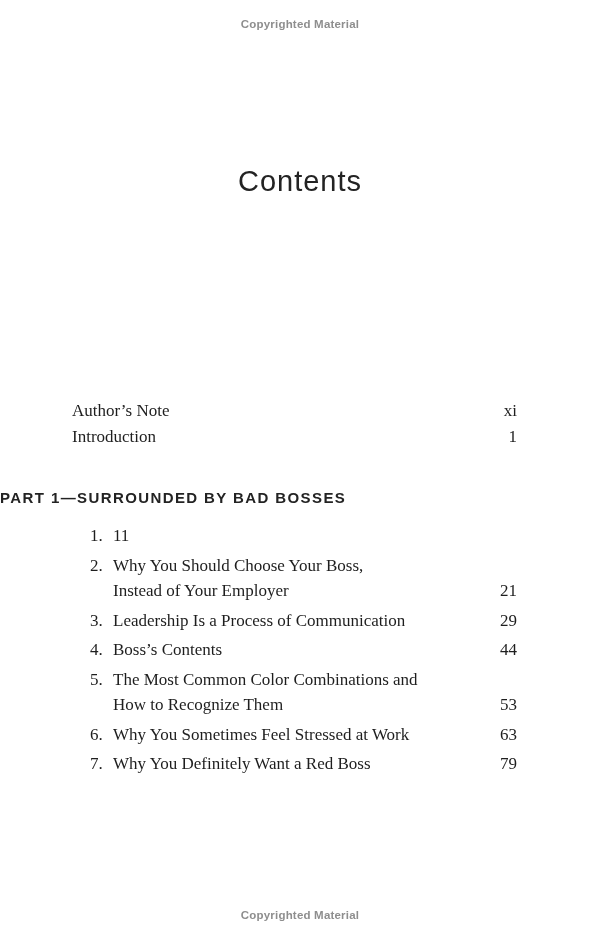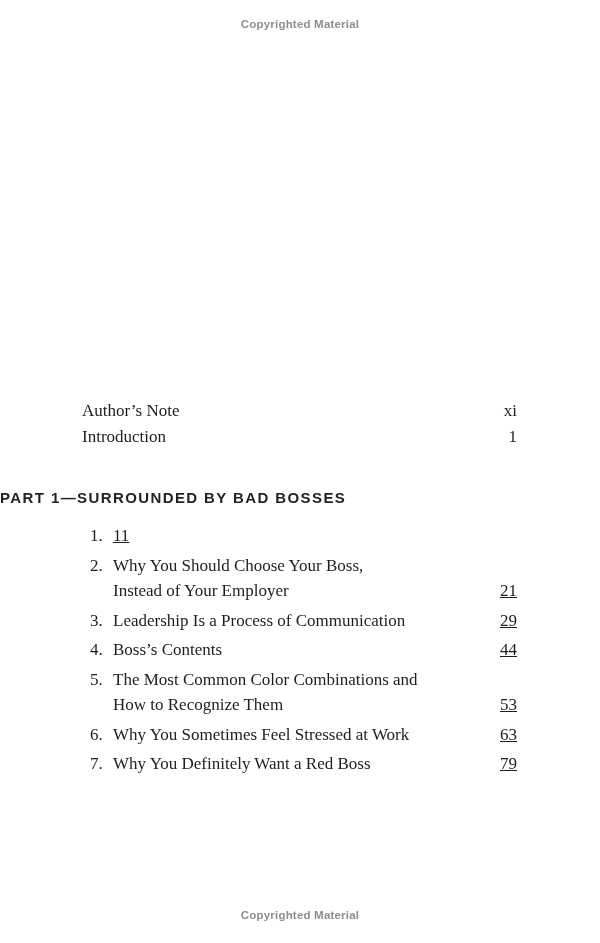--- a/index.html
+++ b/index.html
@@ -34,21 +34,21 @@
     text-align: center;
     font-family: "Liberation Sans", sans-serif;
     font-weight: 300;
     font-size: 29px;
     letter-spacing: 1px;
     color: #232323;
   }
   .front-matter {
     position: absolute;
     top: 398px;
-    left: 82px;
+    left: 72px;
     right: 83px;
     font-size: 17px;
     line-height: 26px;
   }
   .fm-row {
     display: flex;
     justify-content: space-between;
   }
   .part-heading {
     position: absolute;
@@ -79,30 +79,30 @@
     padding-left: 8px;
   }
   .entry .lines {
     flex: 1 1 auto;
   }
   .entry .line { display: block; }
   .entry .pagenum {
     flex: 0 0 auto;
     align-self: flex-end;
     text-align: right;
-    text-decoration: underline;
   }
 </style>
 </head>
 <body>
 
 <div class="page">
 
   <div class="copyright top">Copyrighted Material</div>
 
+  <h1 class="book-title">Contents</h1>
 
   <div class="front-matter">
     <div class="fm-row">
       <span>Author’s Note</span>
       <span>xi</span>
     </div>
     <div class="fm-row">
       <span>Introduction</span>
       <span>1</span>
     </div>

